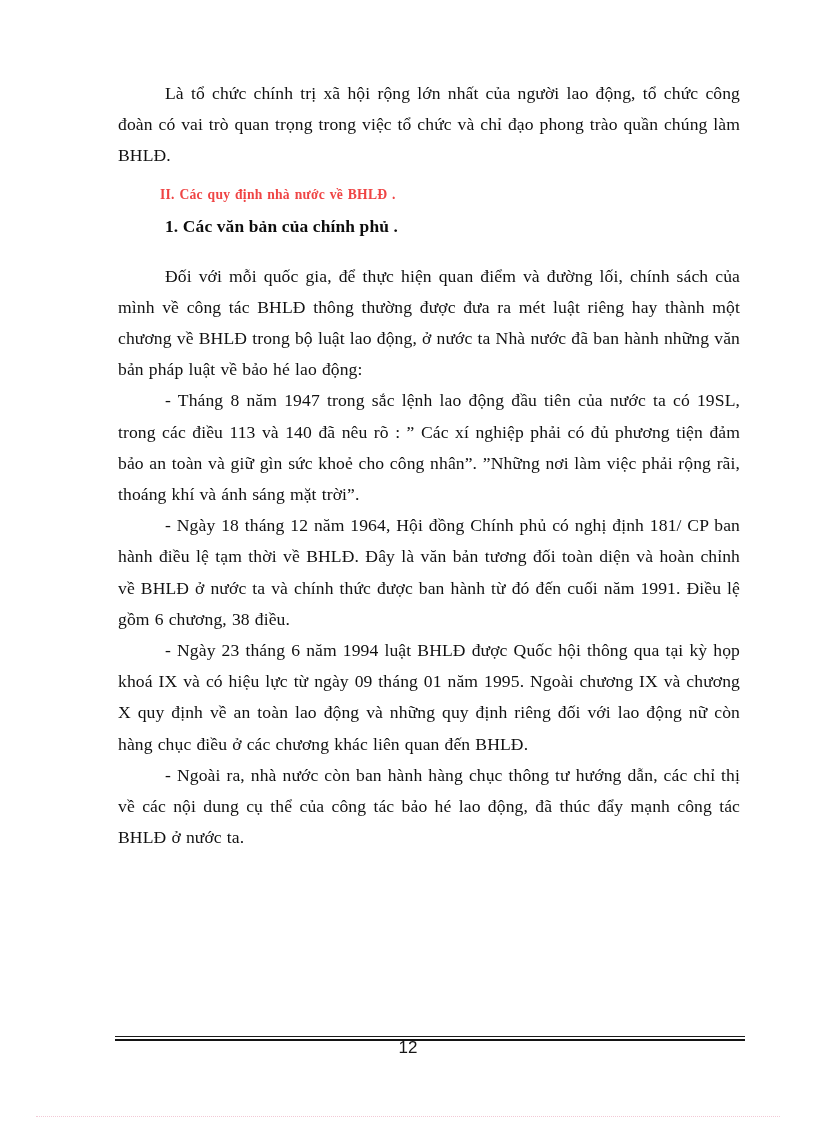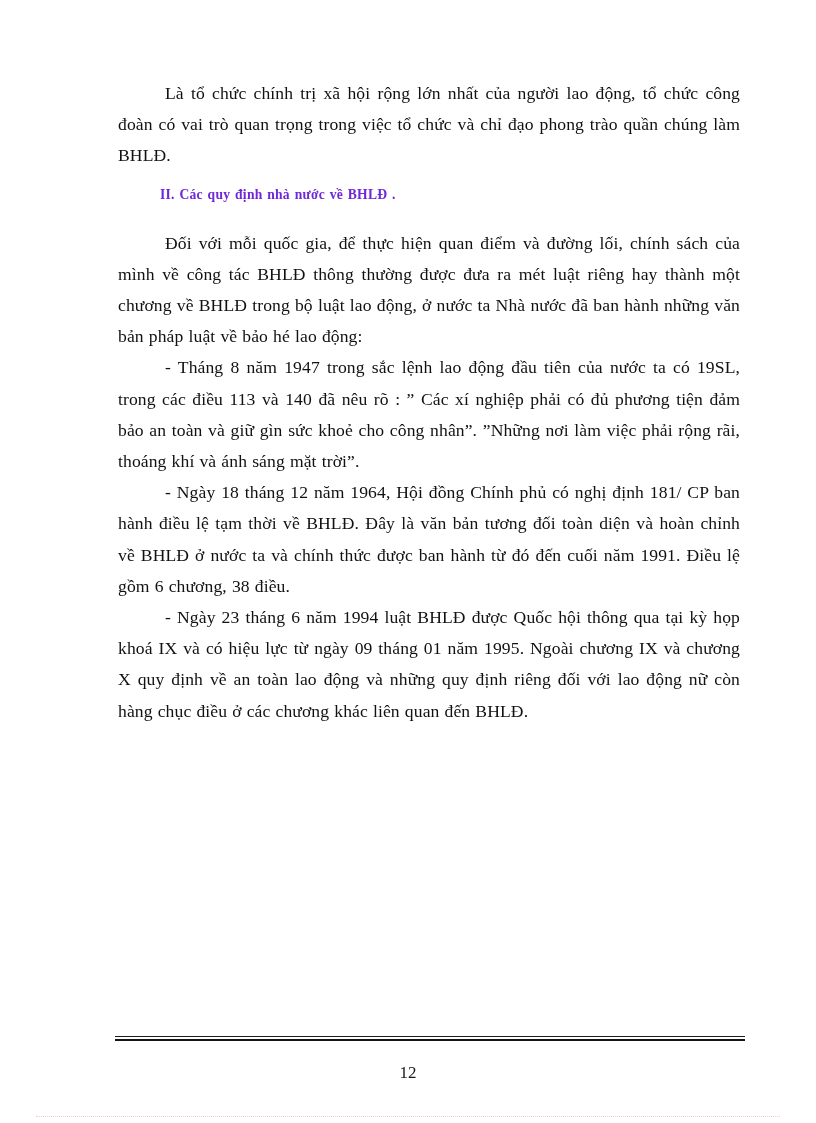--- a/index.html
+++ b/index.html
@@ -47,21 +47,21 @@
   }
 
   
   p.heading-roman {
     margin: 9px 0 0 0;
     font-size: 13.6px;
     line-height: 27px;
     text-indent: 42px;
     font-weight: 600;
     text-align: left;
-    color: #6d28d9;
+    color: #ef4444;
     letter-spacing: 0.25px;
     word-spacing: 1.1px;
   }
 
   
   p.heading-bold {
     margin: 3px 0 0 0;
     font-size: 17.4px;
     line-height: 30px;
     text-indent: 47px;
@@ -95,27 +95,27 @@
   .rule-gap {
     height: 2px;
   }
   .rule-bottom {
     height: 0;
     border-top: 2.4px solid #141414;
   }
   .page-number {
     position: absolute;
     left: 0;
-    top: 25px;
+    top: 0;
     width: 816px;
     text-align: center;
     font-size: 17px;
     line-height: 24px;
     color: #161616;
-    font-family: Liberation Serif, serif;
+    font-family: Liberation Sans, sans-serif;
   }
 
   .dotted-edge {
     position: absolute;
     left: 36px;
     top: 1116px;
     width: 744px;
     height: 1px;
     border-top: 1px dotted #f2c9d6;
   }
@@ -124,30 +124,32 @@
 <body>
 
 <div class="page">
 
   <div class="content">
 
     <p class="body-par">Là tổ chức chính trị xã hội rộng lớn nhất của người lao động, tổ chức công đoàn có vai trò quan trọng trong việc tổ chức và chỉ đạo phong trào quần chúng làm BHLĐ.</p>
 
     <p class="heading-roman">II. Các quy định nhà nước về BHLĐ .</p>
 
+    <p class="heading-bold">1. Các văn bản của chính phủ .</p>
 
     <p class="body-par gap-before">Đối với mỗi quốc gia, để thực hiện quan điểm và đường lối, chính sách của mình về công tác BHLĐ thông thường được đưa ra mét luật riêng hay thành một chương về BHLĐ trong bộ luật lao động, ở nước ta Nhà nước đã ban hành những văn bản pháp luật về bảo hé lao động:</p>
 
     <p class="body-par">- Tháng 8 năm 1947 trong sắc lệnh lao động đầu tiên của nước ta có 19SL, trong các điều 113 và 140 đã nêu rõ : ” Các xí nghiệp phải có đủ phương tiện đảm bảo an toàn và giữ gìn sức khoẻ cho công nhân”. ”Những nơi làm việc phải rộng rãi, thoáng khí và ánh sáng mặt trời”.</p>
 
     <p class="body-par">- Ngày 18 tháng 12 năm 1964, Hội đồng Chính phủ có nghị định 181/ CP ban hành điều lệ tạm thời về BHLĐ. Đây là văn bản tương đối toàn diện và hoàn chỉnh về BHLĐ ở nước ta và chính thức được ban hành từ đó đến cuối năm 1991. Điều lệ gồm 6 chương, 38 điều.</p>
 
 
     <p class="body-par">- Ngày 23 tháng 6 năm 1994 luật BHLĐ được Quốc hội thông qua tại kỳ họp khoá IX và có hiệu lực từ ngày 09 tháng 01 năm 1995. Ngoài chương IX và chương X quy định về an toàn lao động và những quy định riêng đối với lao động nữ còn hàng chục điều ở các chương khác liên quan đến BHLĐ.</p>
 
+    <p class="body-par">- Ngoài ra, nhà nước còn ban hành hàng chục thông tư hướng dẫn, các chỉ thị về các nội dung cụ thể của công tác bảo hé lao động, đã thúc đẩy mạnh công tác BHLĐ ở nước ta.</p>
 
   </div>
 
   <div class="footer">
     <div class="rule-wrap">
       <div class="rule-top"></div>
       <div class="rule-gap"></div>
       <div class="rule-bottom"></div>
     </div>
     <div class="page-number">12</div>

